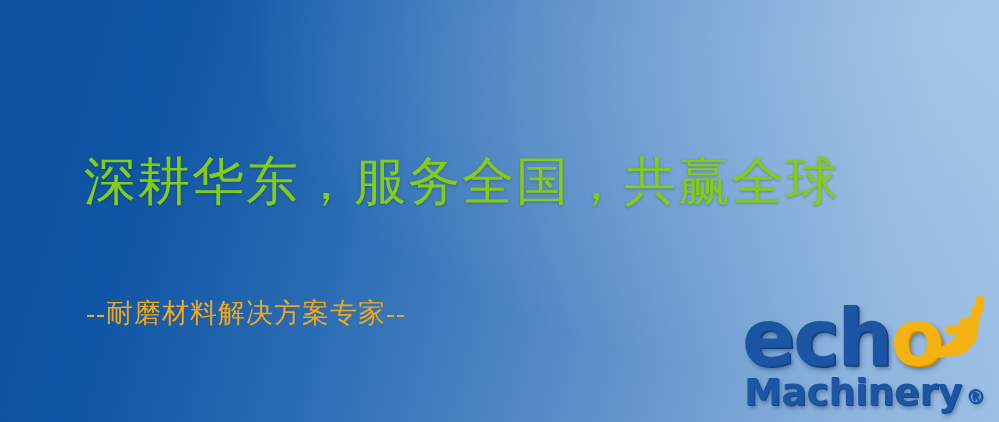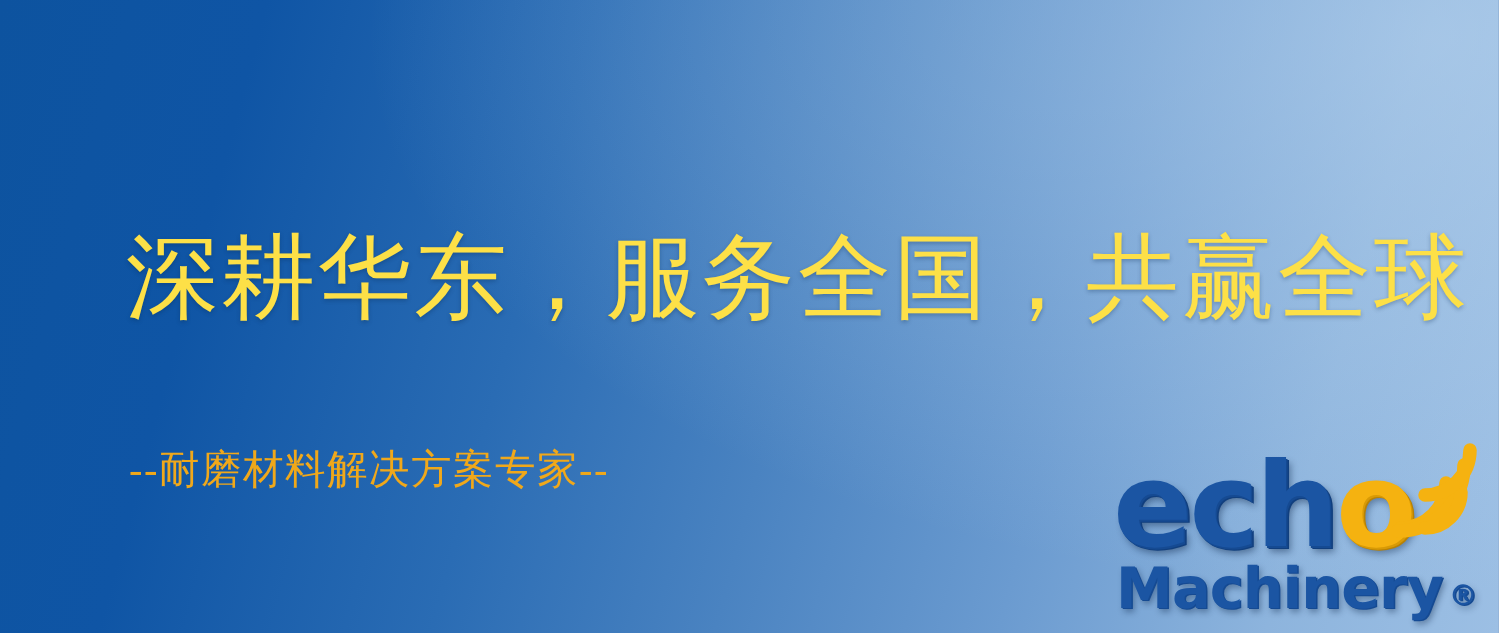--- a/index.html
+++ b/index.html
@@ -34,25 +34,25 @@
     inset: 0;
     background:
       radial-gradient(130% 160% at 96% 6%, rgba(185,212,238,0.55) 0%, rgba(185,212,238,0.0) 55%);
     pointer-events: none;
   }
 
   #headline {
     position: absolute;
     left: 84px;
     top: 152px;
-    font-family: Liberation Serif, serif;
-    font-size: 62px;
+    font-family: Liberation Sans, sans-serif;
+    font-size: 52px;
     line-height: 1.12;
     letter-spacing: 2px;
-    color: #fde047;
+    color: #84cc16;
     white-space: nowrap;
     text-shadow: 0 1px 3px rgba(6,40,80,0.30);
   }
 
   #subtitle {
     position: absolute;
     left: 86px;
     top: 266px;
     font-family: "Liberation Serif", "DejaVu Serif", serif;
     font-size: 27px;

